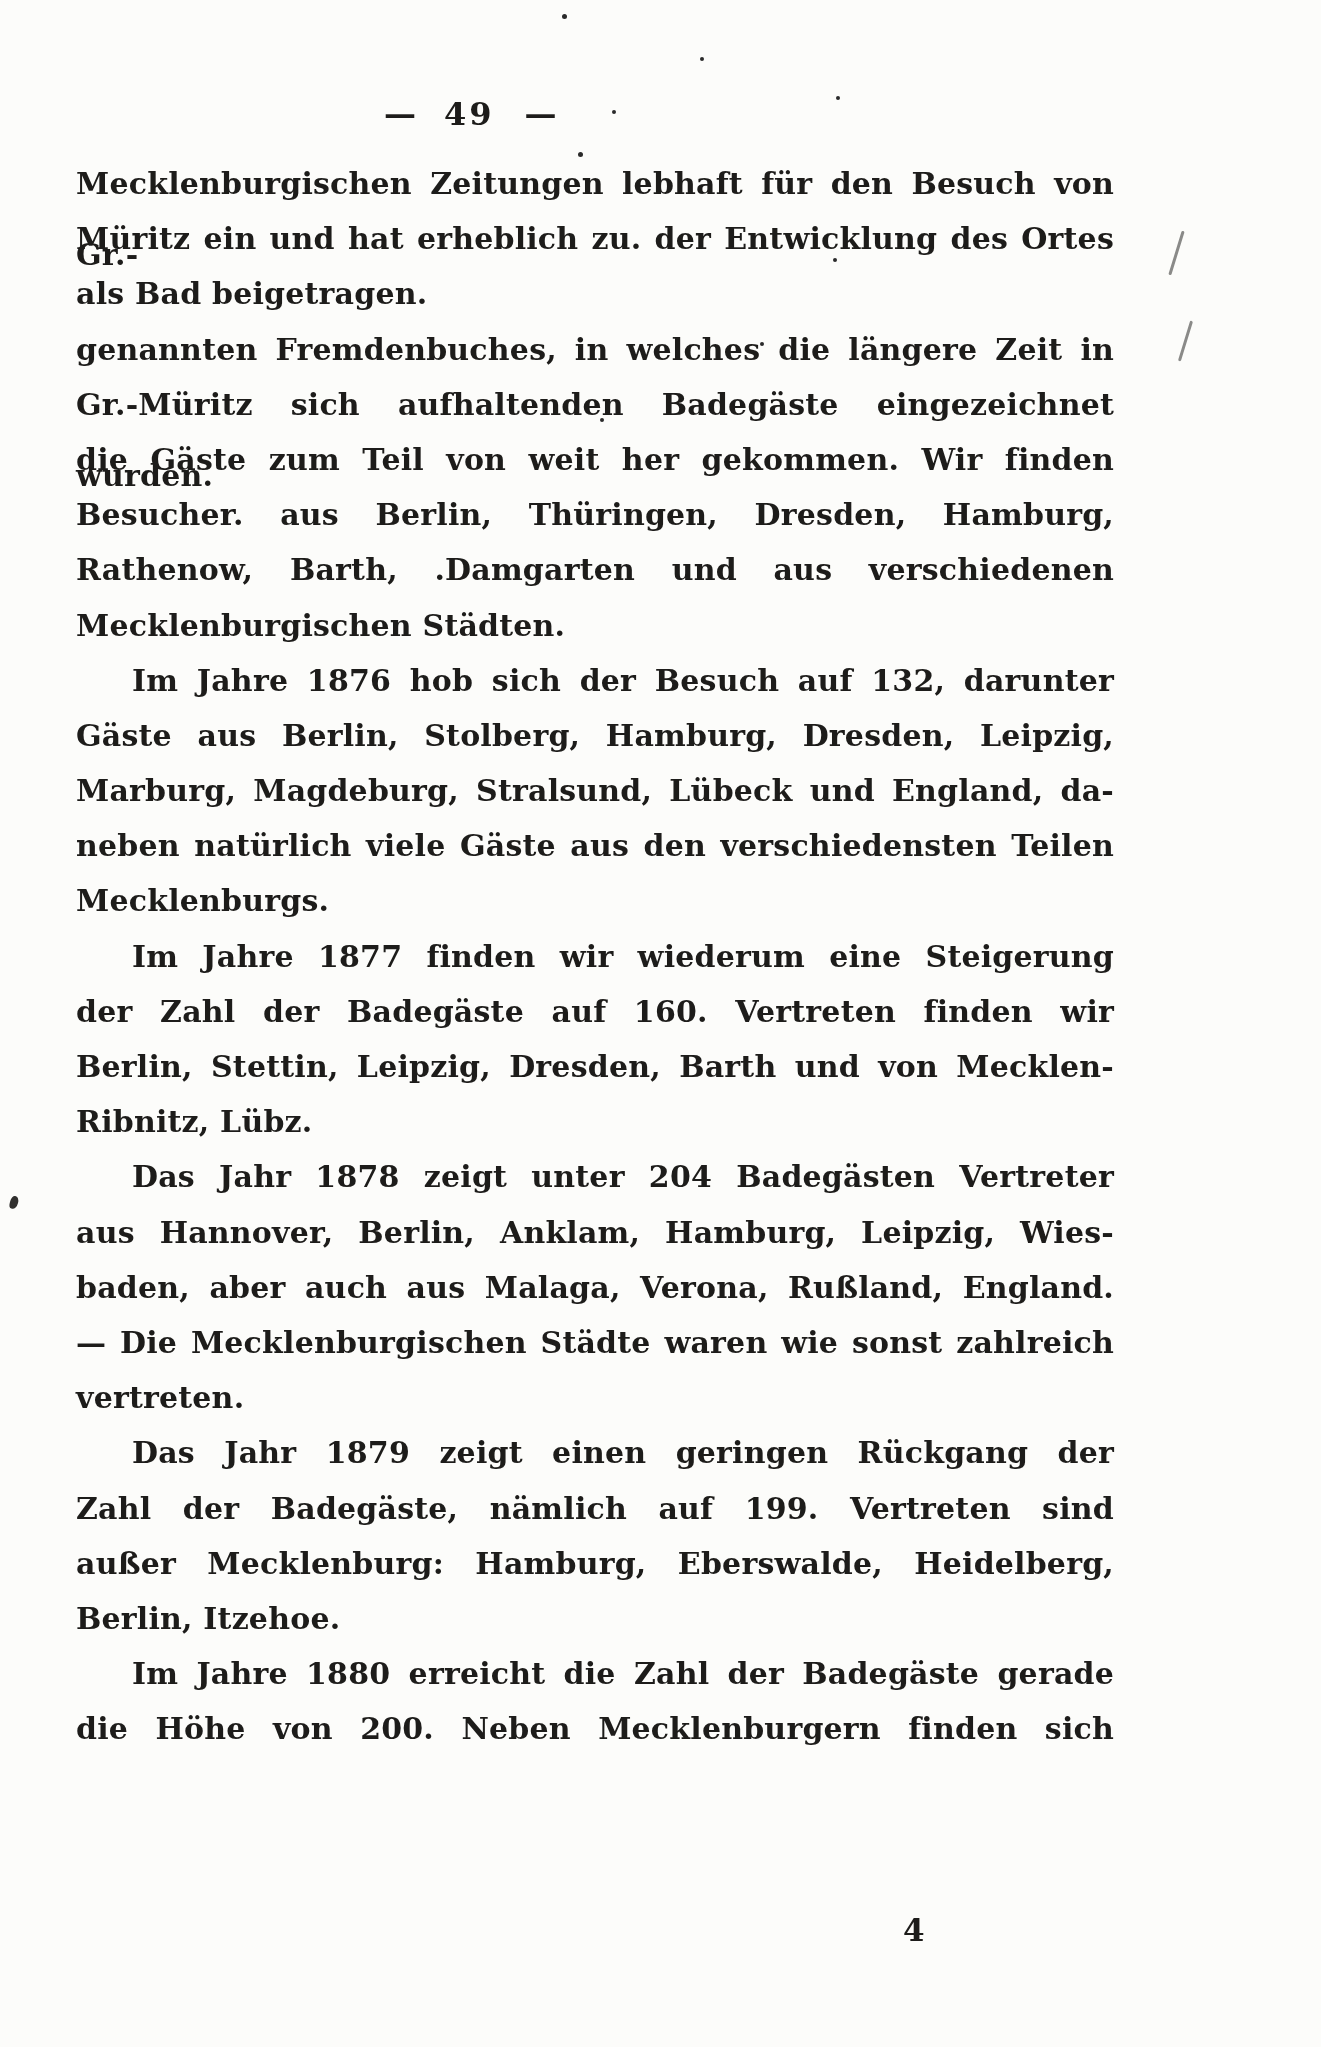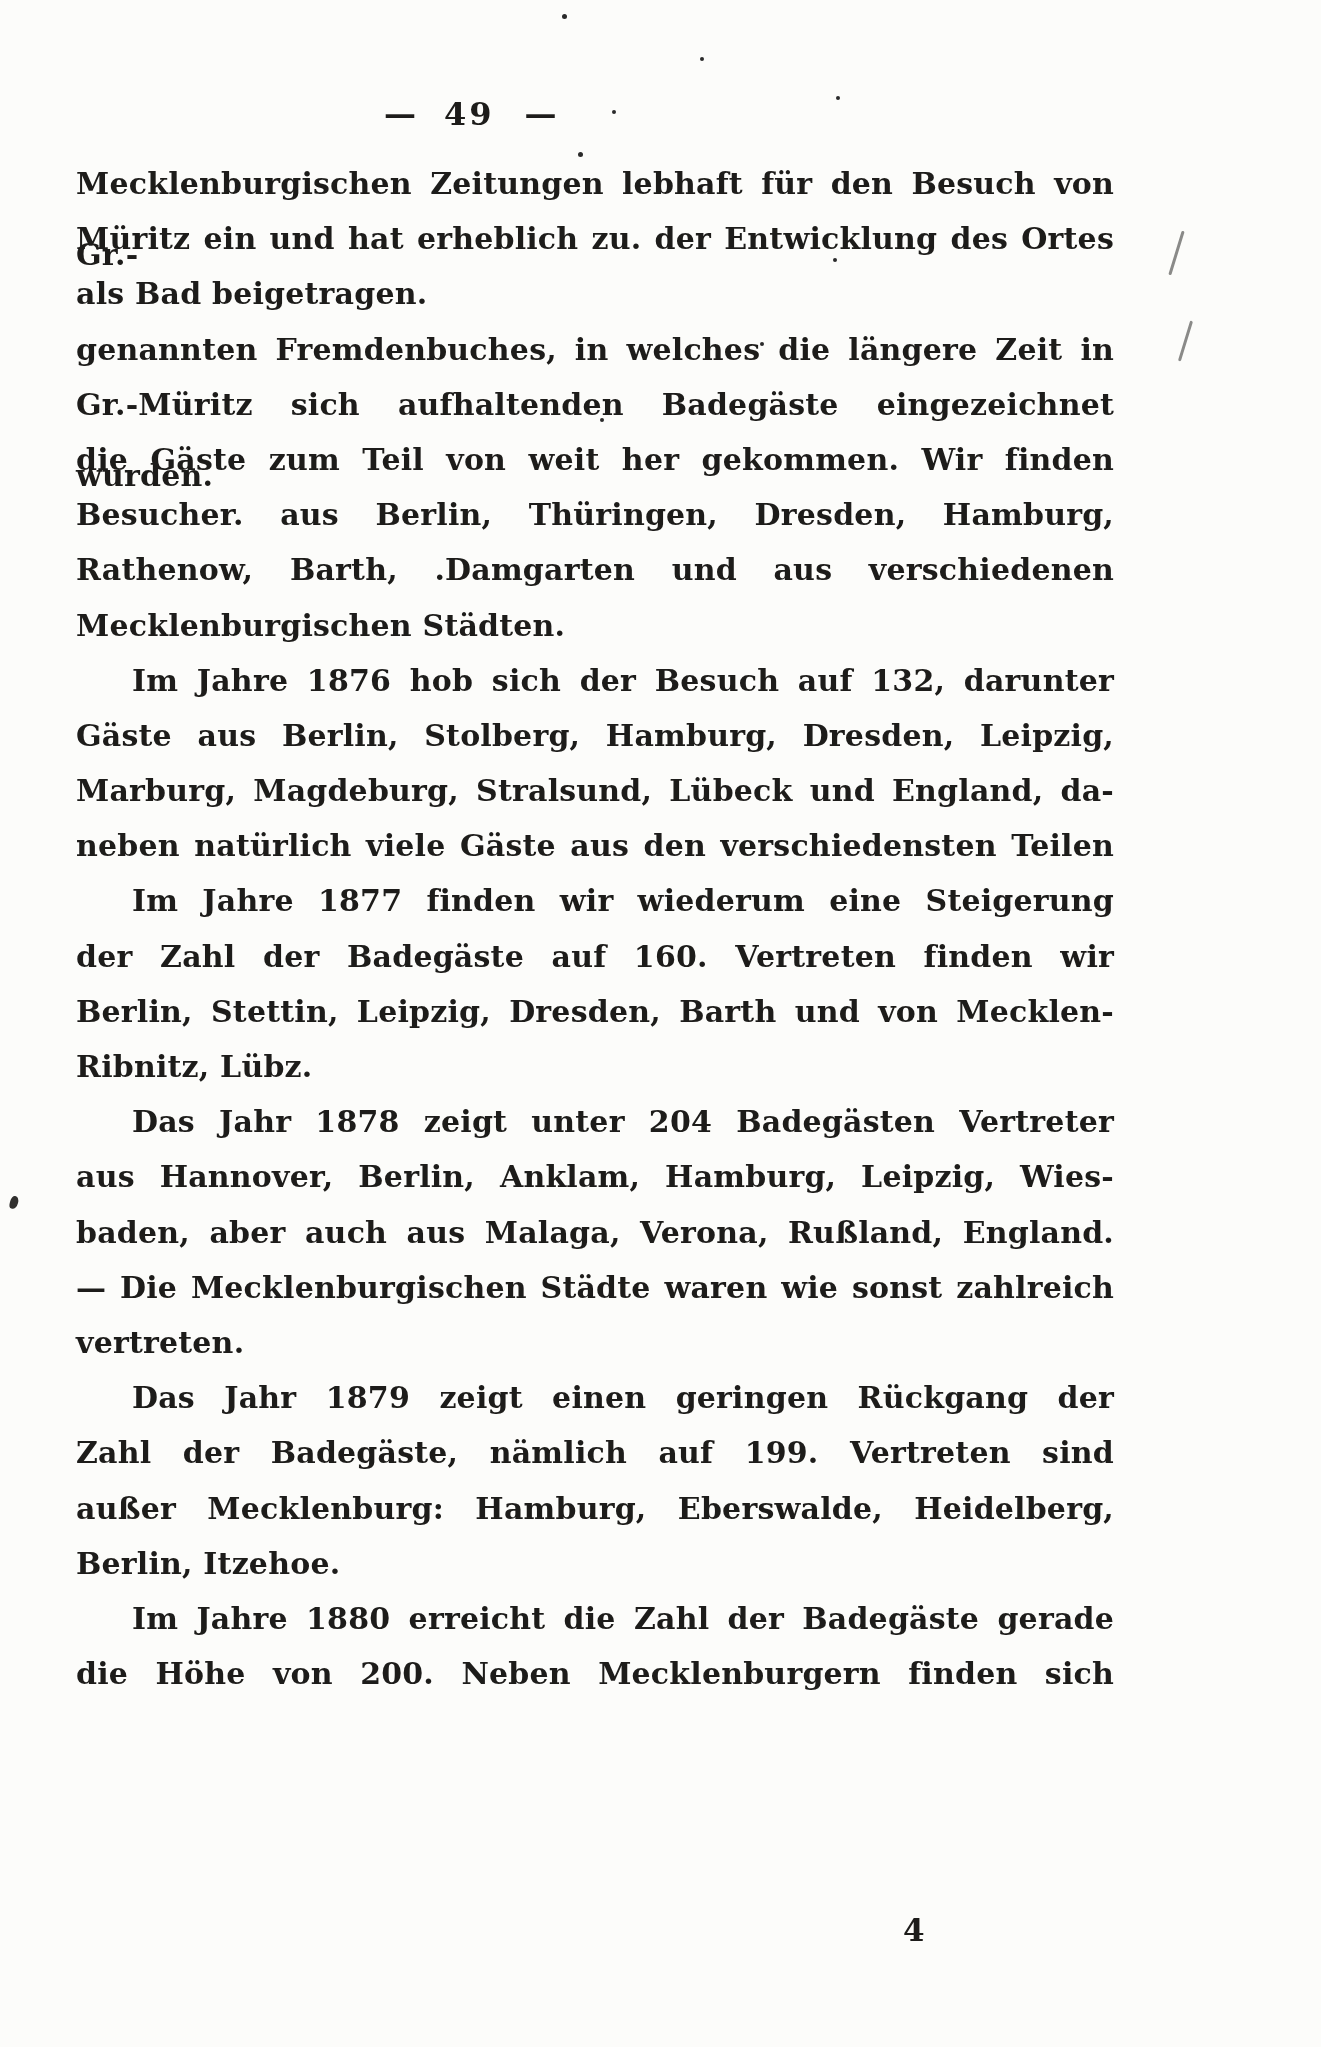--- a/index.html
+++ b/index.html
@@ -98,20 +98,21 @@
     <div class="line">genannten Fremdenbuches, in welches die längere Zeit in</div>
     <div class="line">Gr.-Müritz sich aufhaltenden Badegäste eingezeichnet wurden.</div>
     <div class="line">die Gäste zum Teil von weit her gekommen. Wir finden</div>
     <div class="line">Besucher. aus Berlin, Thüringen, Dresden, Hamburg,</div>
     <div class="line">Rathenow, Barth, .Damgarten und aus verschiedenen</div>
     <div class="line pend">Mecklenburgischen Städten.</div>
     <div class="line indent">Im Jahre 1876 hob sich der Besuch auf 132, darunter</div>
     <div class="line">Gäste aus Berlin, Stolberg, Hamburg, Dresden, Leipzig,</div>
     <div class="line">Marburg, Magdeburg, Stralsund, Lübeck und England, da-</div>
     <div class="line">neben natürlich viele Gäste aus den verschiedensten Teilen</div>
+    <div class="line pend">Mecklenburgs.</div>
     <div class="line indent">Im Jahre 1877 finden wir wiederum eine Steigerung</div>
     <div class="line">der Zahl der Badegäste auf 160. Vertreten finden wir</div>
     <div class="line">Berlin, Stettin, Leipzig, Dresden, Barth und von Mecklen-</div>
     <div class="line pend">Ribnitz, Lübz.</div>
     <div class="line indent">Das Jahr 1878 zeigt unter 204 Badegästen Vertreter</div>
     <div class="line">aus Hannover, Berlin, Anklam, Hamburg, Leipzig, Wies-</div>
     <div class="line">baden, aber auch aus Malaga, Verona, Rußland, England.</div>
     <div class="line">— Die Mecklenburgischen Städte waren wie sonst zahlreich</div>
     <div class="line pend">vertreten.</div>
     <div class="line indent">Das Jahr 1879 zeigt einen geringen Rückgang der</div>

